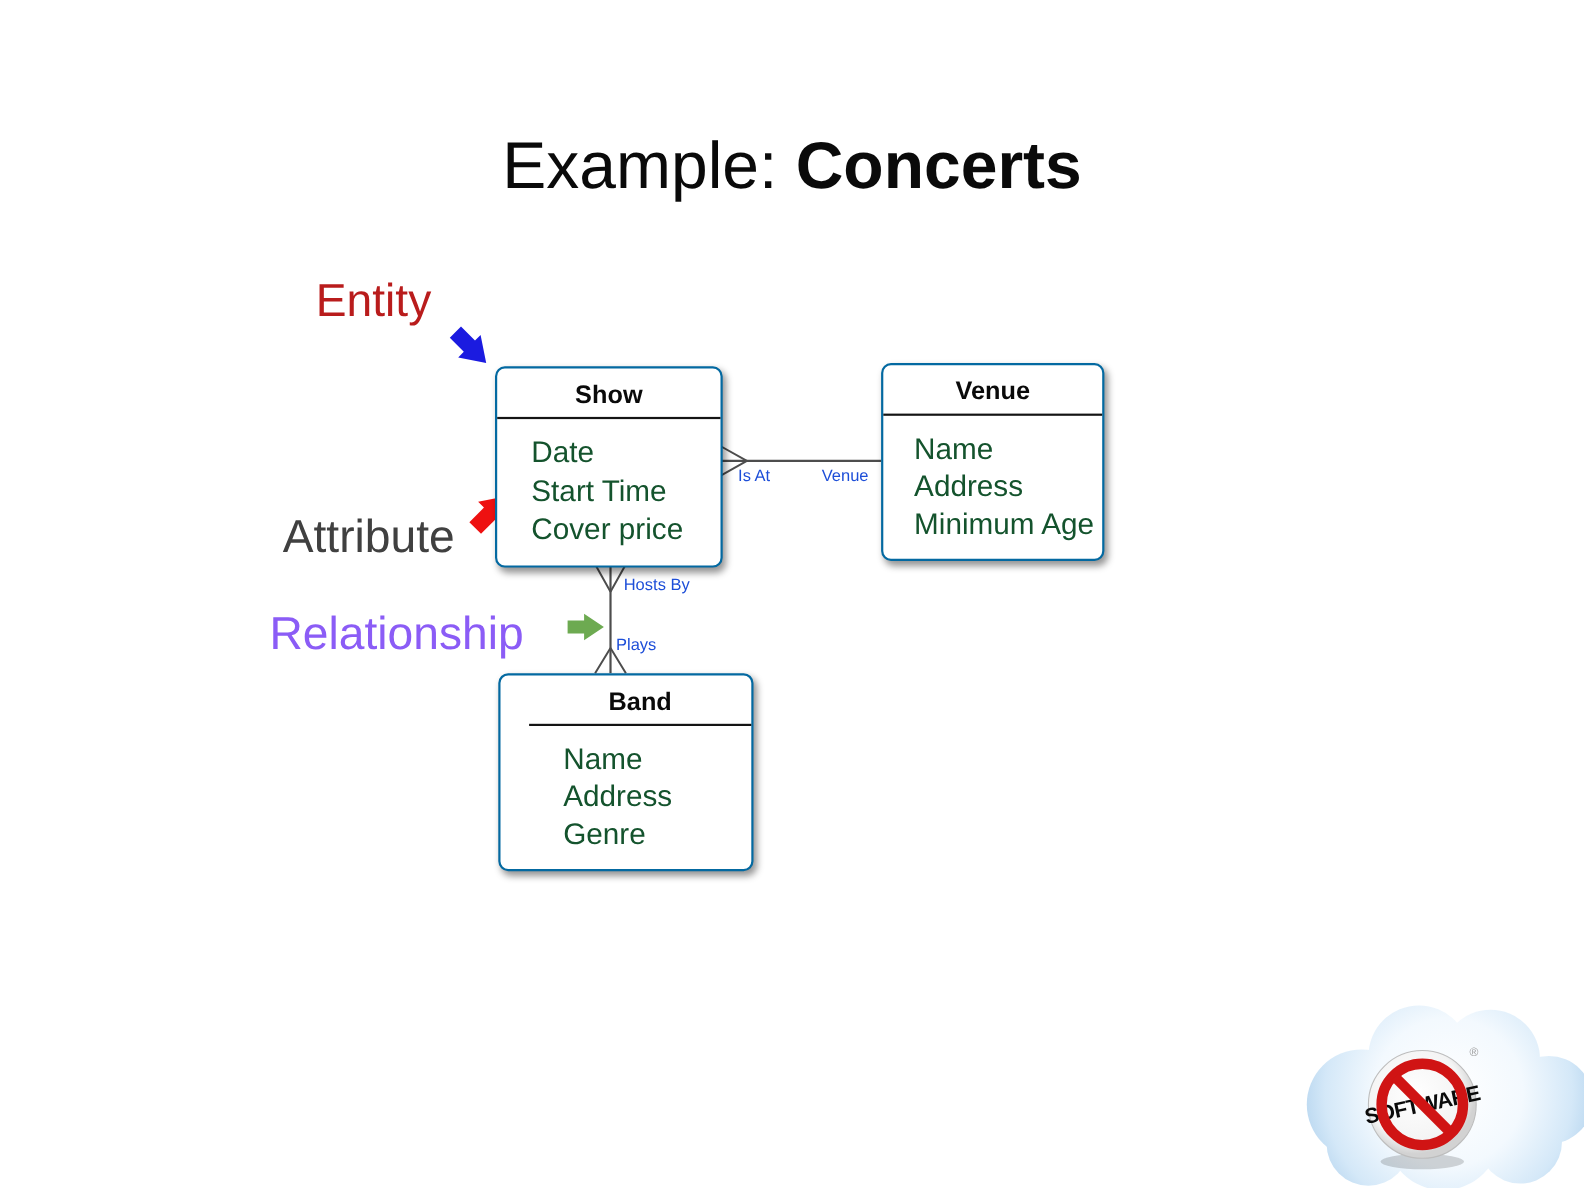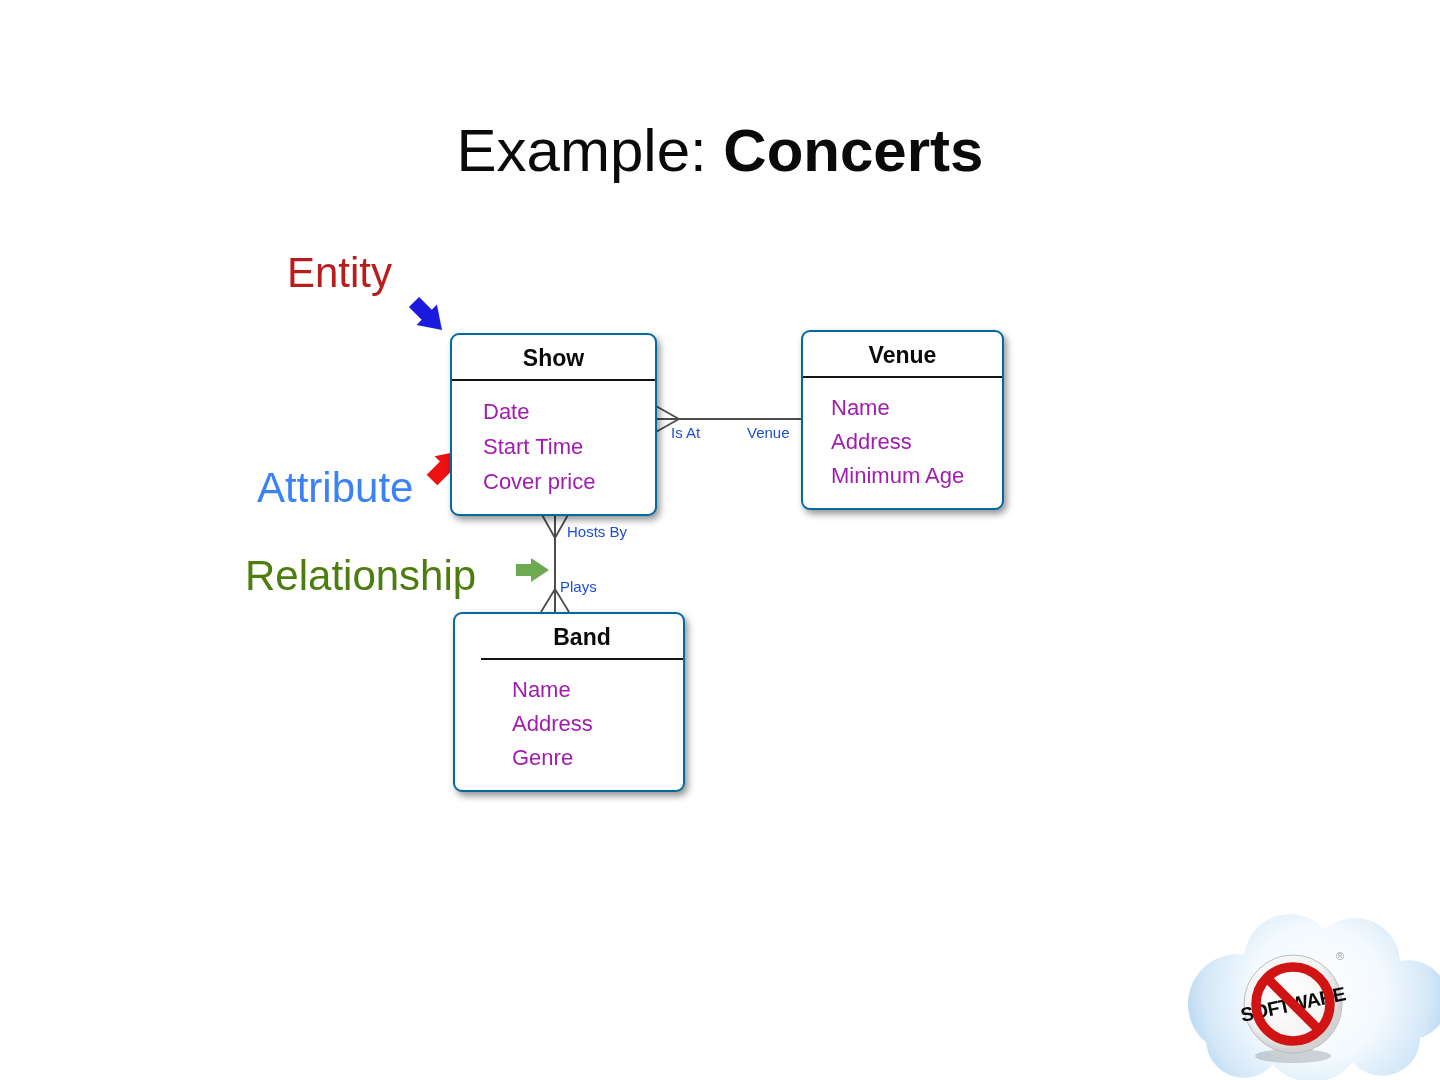--- a/index.html
+++ b/index.html
@@ -9,33 +9,33 @@
   }
   
   #title{
     position:absolute;top:76px;left:0;width:100%;text-align:center;
     font-size:60px;font-weight:400;letter-spacing:0;
   }
   #title .emph{font-weight:700;margin-top:24px;}
   
   .callout{position:absolute;font-size:42px;font-weight:400;white-space:nowrap;}
   #entity-label{left:287px;top:249px;color:#b91c1c;}
-  #attribute-label{left:257px;top:464px;color:#3b82f6;}
-  #relationship-label{left:245px;top:552px;color:#4d7c0f;}
+  #attribute-label{left:257px;top:464px;color:#404040;}
+  #relationship-label{left:245px;top:552px;color:#8b5cf6;}
   
   .entity-box{
     position:absolute;background:#ffffff;border:2px solid #0369a1;border-radius:9px;
     box-shadow:3px 4px 7px rgba(0,0,0,0.42);
   }
   .entity-box .hdr{
     height:44px;line-height:46px;text-align:center;font-weight:700;font-size:23px;
     border-bottom:2px solid #141414;
   }
   .entity-box .attrs{padding:13px 10px 15px 31px;}
-  .entity-box .attr{font-size:22px;line-height:35px;color:#a21caf;white-space:nowrap;}
+  .entity-box .attr{font-size:27px;line-height:35px;color:#14532d;white-space:nowrap;}
   #box-show {left:450px;top:333px;width:203px;}
   #box-venue{left:801px;top:330px;width:199px;}
   #box-venue .attrs{padding-left:28px;line-height:34px;}
   #box-venue .attr{line-height:34px;}
   #box-band {left:453px;top:612px;width:202px;padding-left:26px;}
   #box-band .attrs{line-height:34px;}
   #box-band .attr{line-height:34px;}
   
   .rel-label{position:absolute;font-size:15px;color:#1d4ed8;white-space:nowrap;}
   #lbl-isat {left:671px;top:424px;}

